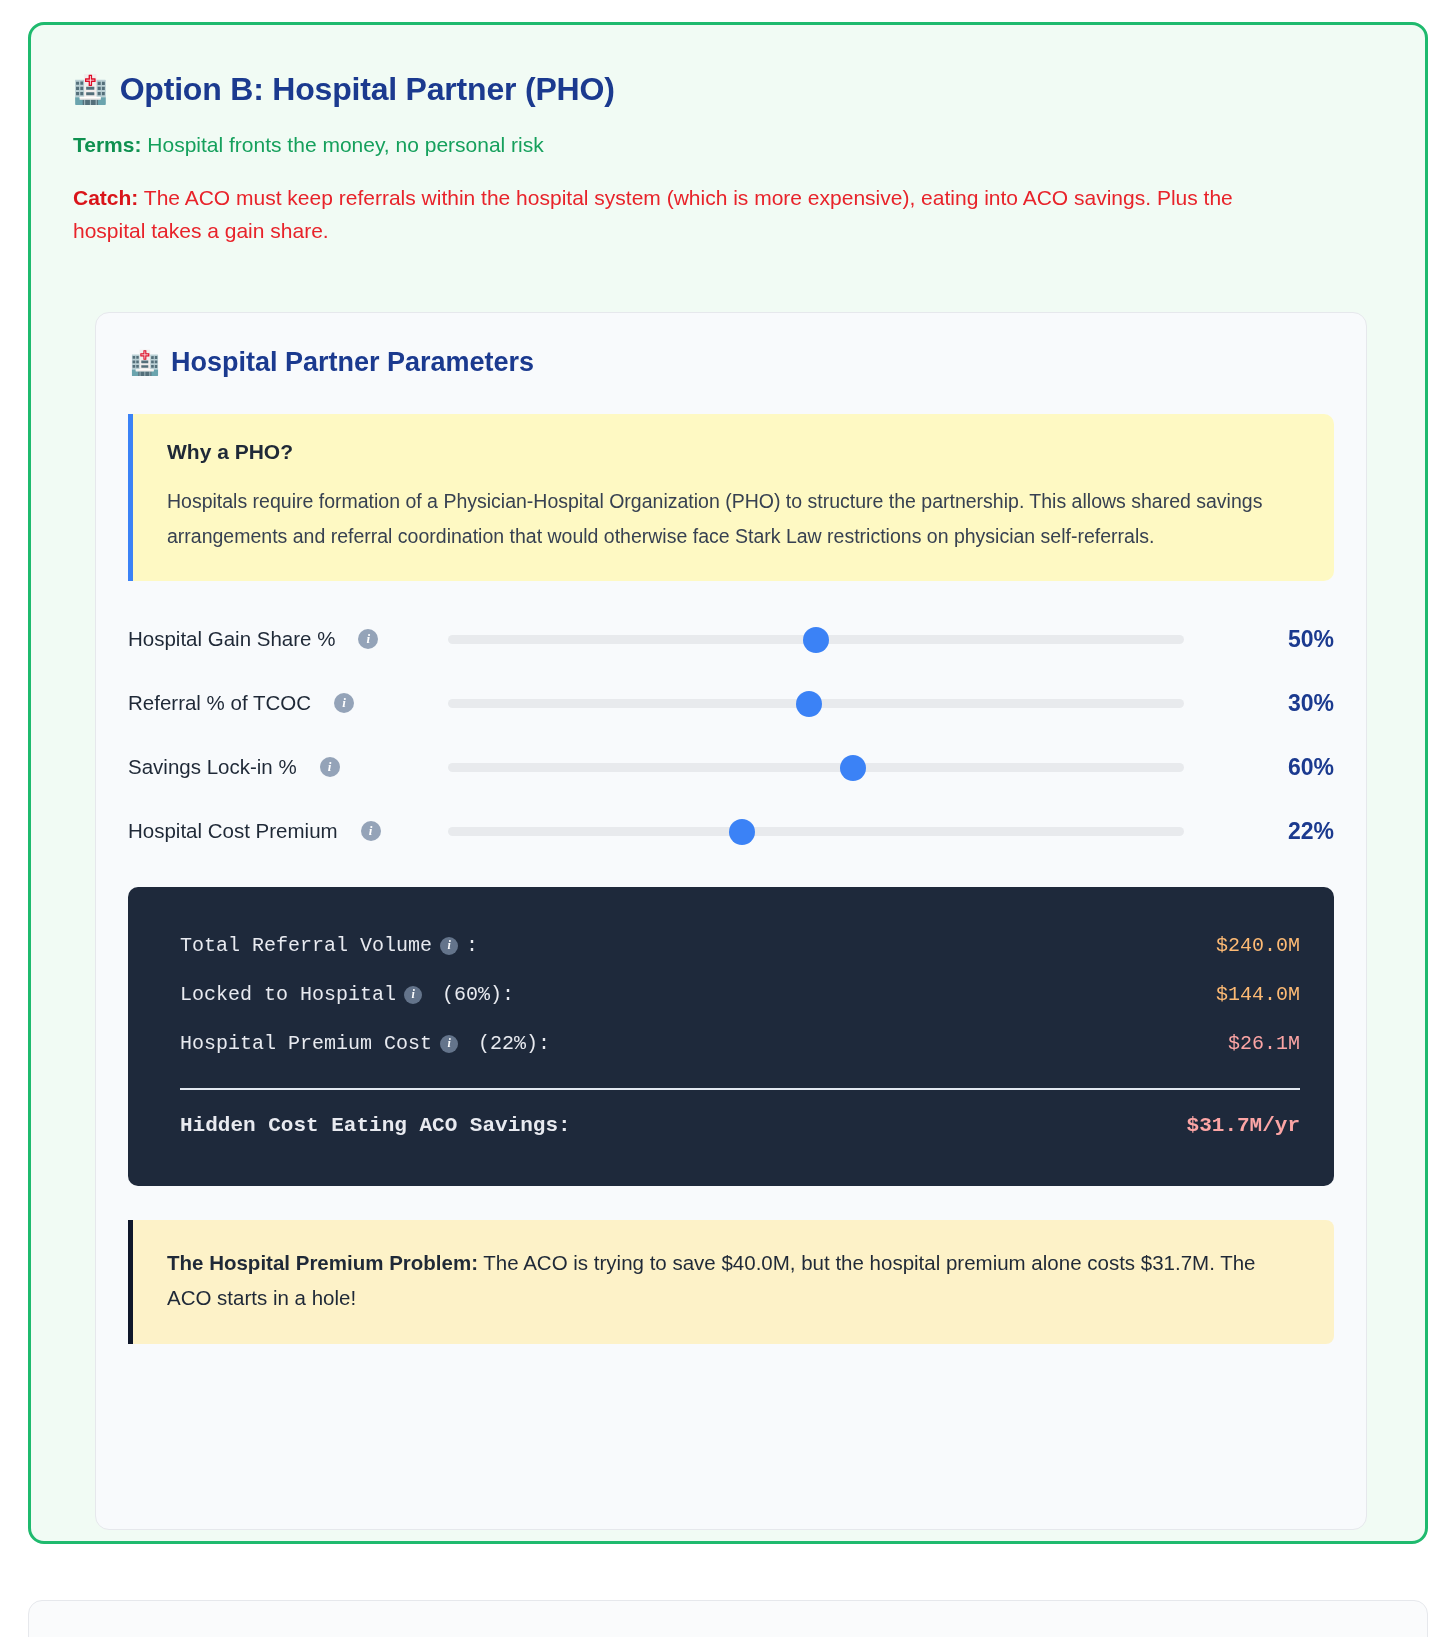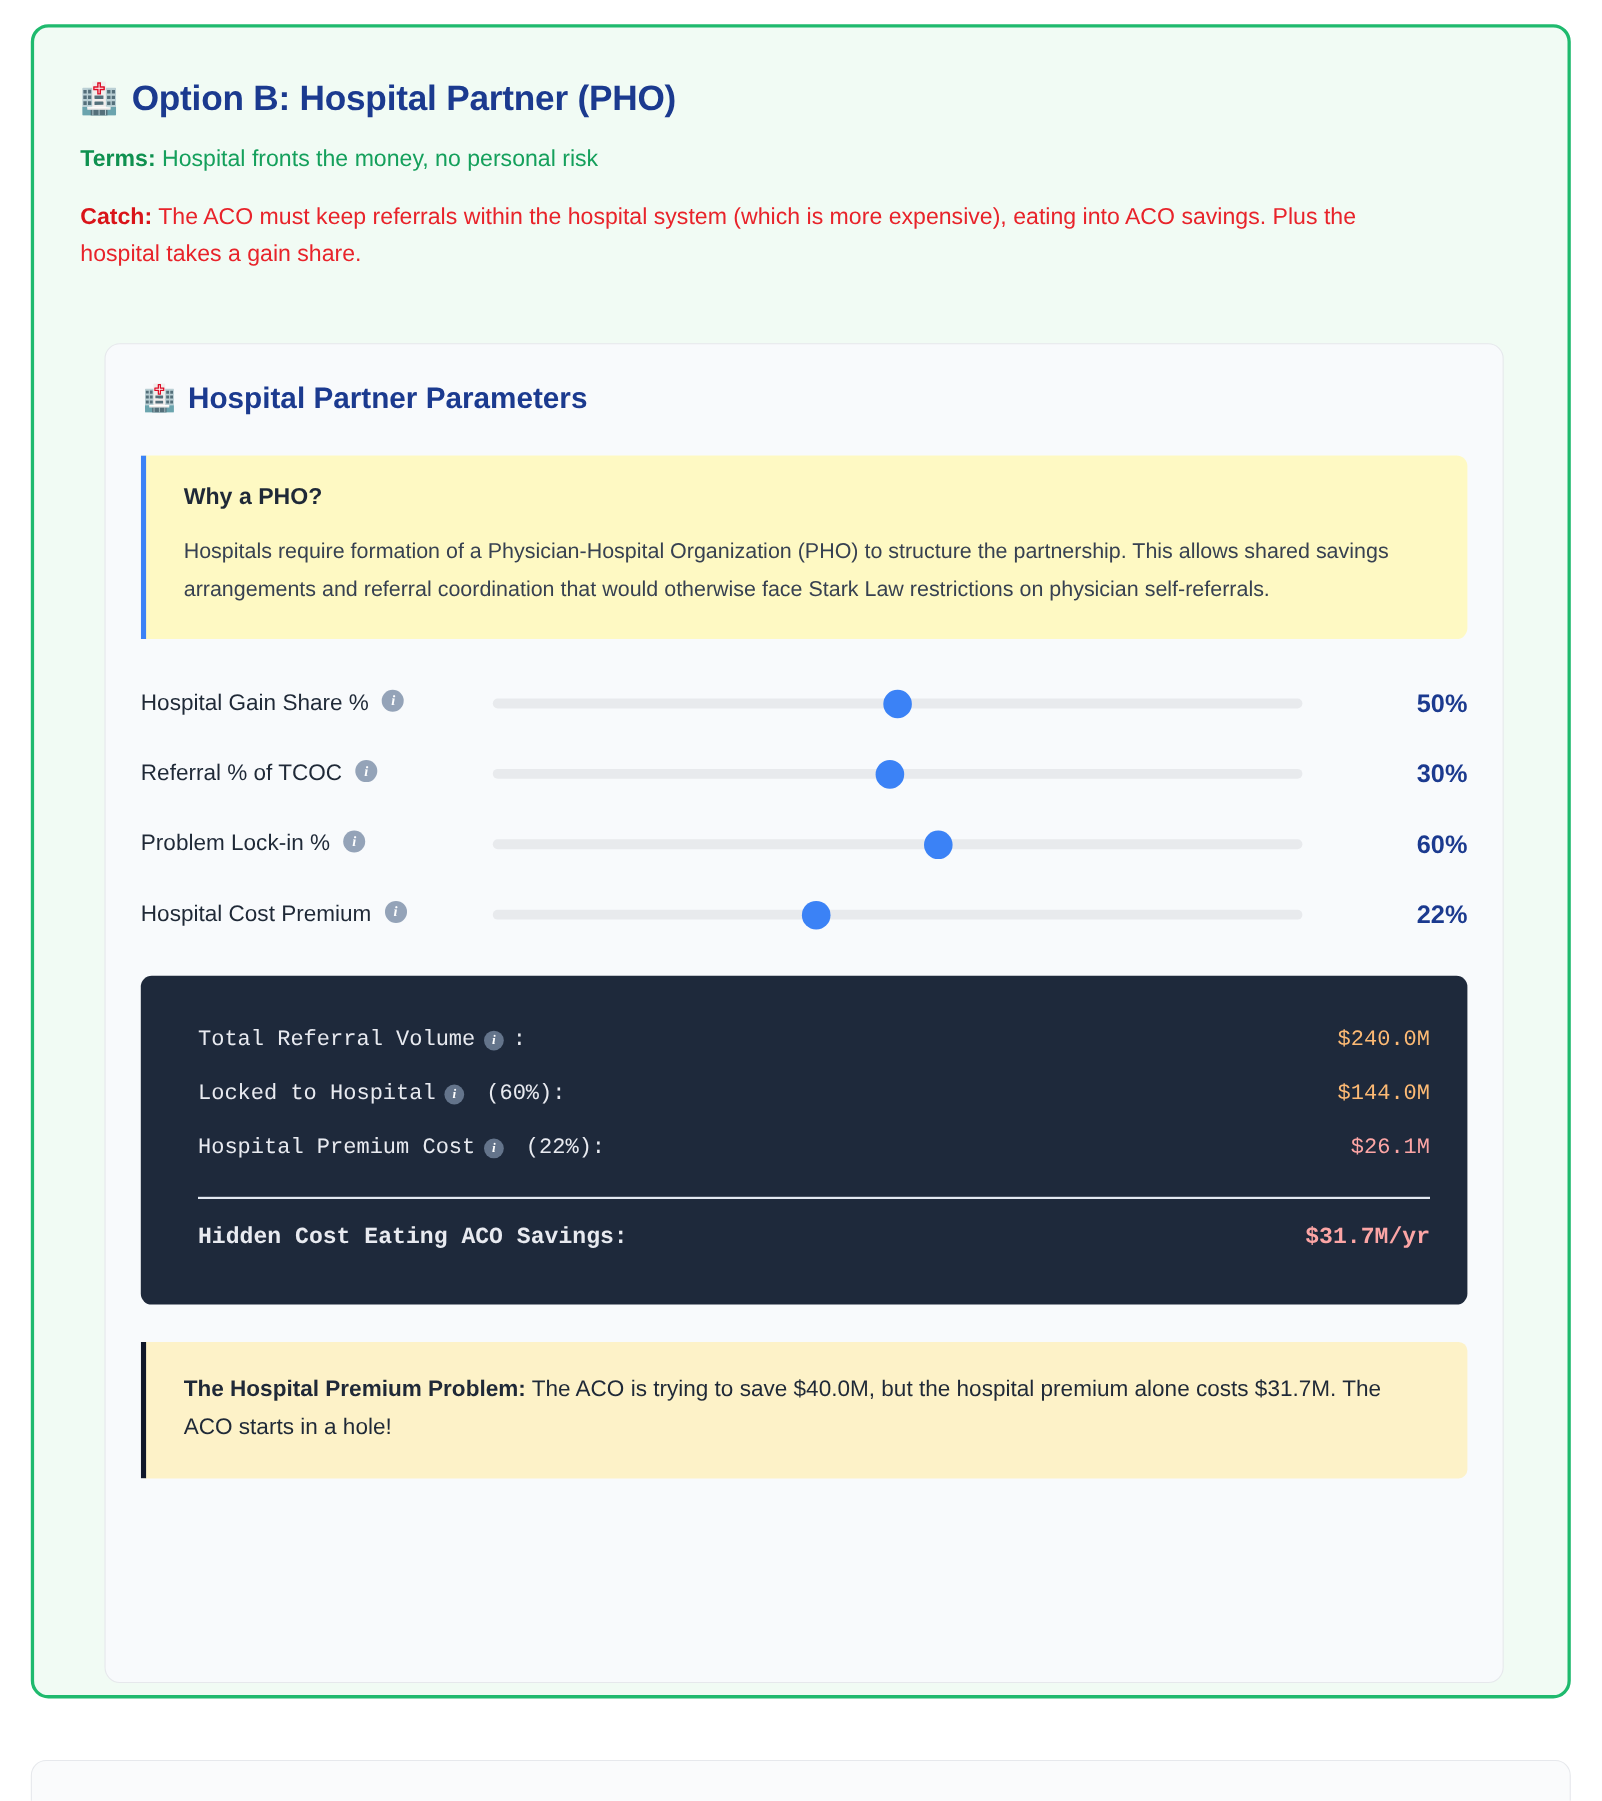--- a/index.html
+++ b/index.html
@@ -104,22 +104,22 @@
   .sliders { margin-top: 26px; }
   .slider-row {
     display: flex;
     align-items: center;
     height: 64px;
   }
   .slider-label {
     width: 320px;
     flex: 0 0 320px;
     display: flex;
-    align-items: flex-start;
-    gap: 12px;
+    align-items: center;
+    gap: 23px;
     font-size: 20.5px;
     color: #1f2937;
     white-space: nowrap;
   }
   .info-icon {
     display: inline-flex;
     align-items: center;
     justify-content: center;
     width: 20px; height: 20px;
     border-radius: 50%;
@@ -267,21 +267,21 @@
           </div>
           <div class="track-wrap">
             <div class="track"></div>
             <div class="thumb" style="left:49%"></div>
           </div>
           <div class="slider-value">30%</div>
         </div>
 
         <div class="slider-row">
           <div class="slider-label">
-            <span>Problem Lock-in %</span>
+            <span>Savings Lock-in %</span>
             <span class="info-icon">i</span>
           </div>
           <div class="track-wrap">
             <div class="track"></div>
             <div class="thumb" style="left:55%"></div>
           </div>
           <div class="slider-value">60%</div>
         </div>
 
         <div class="slider-row">

